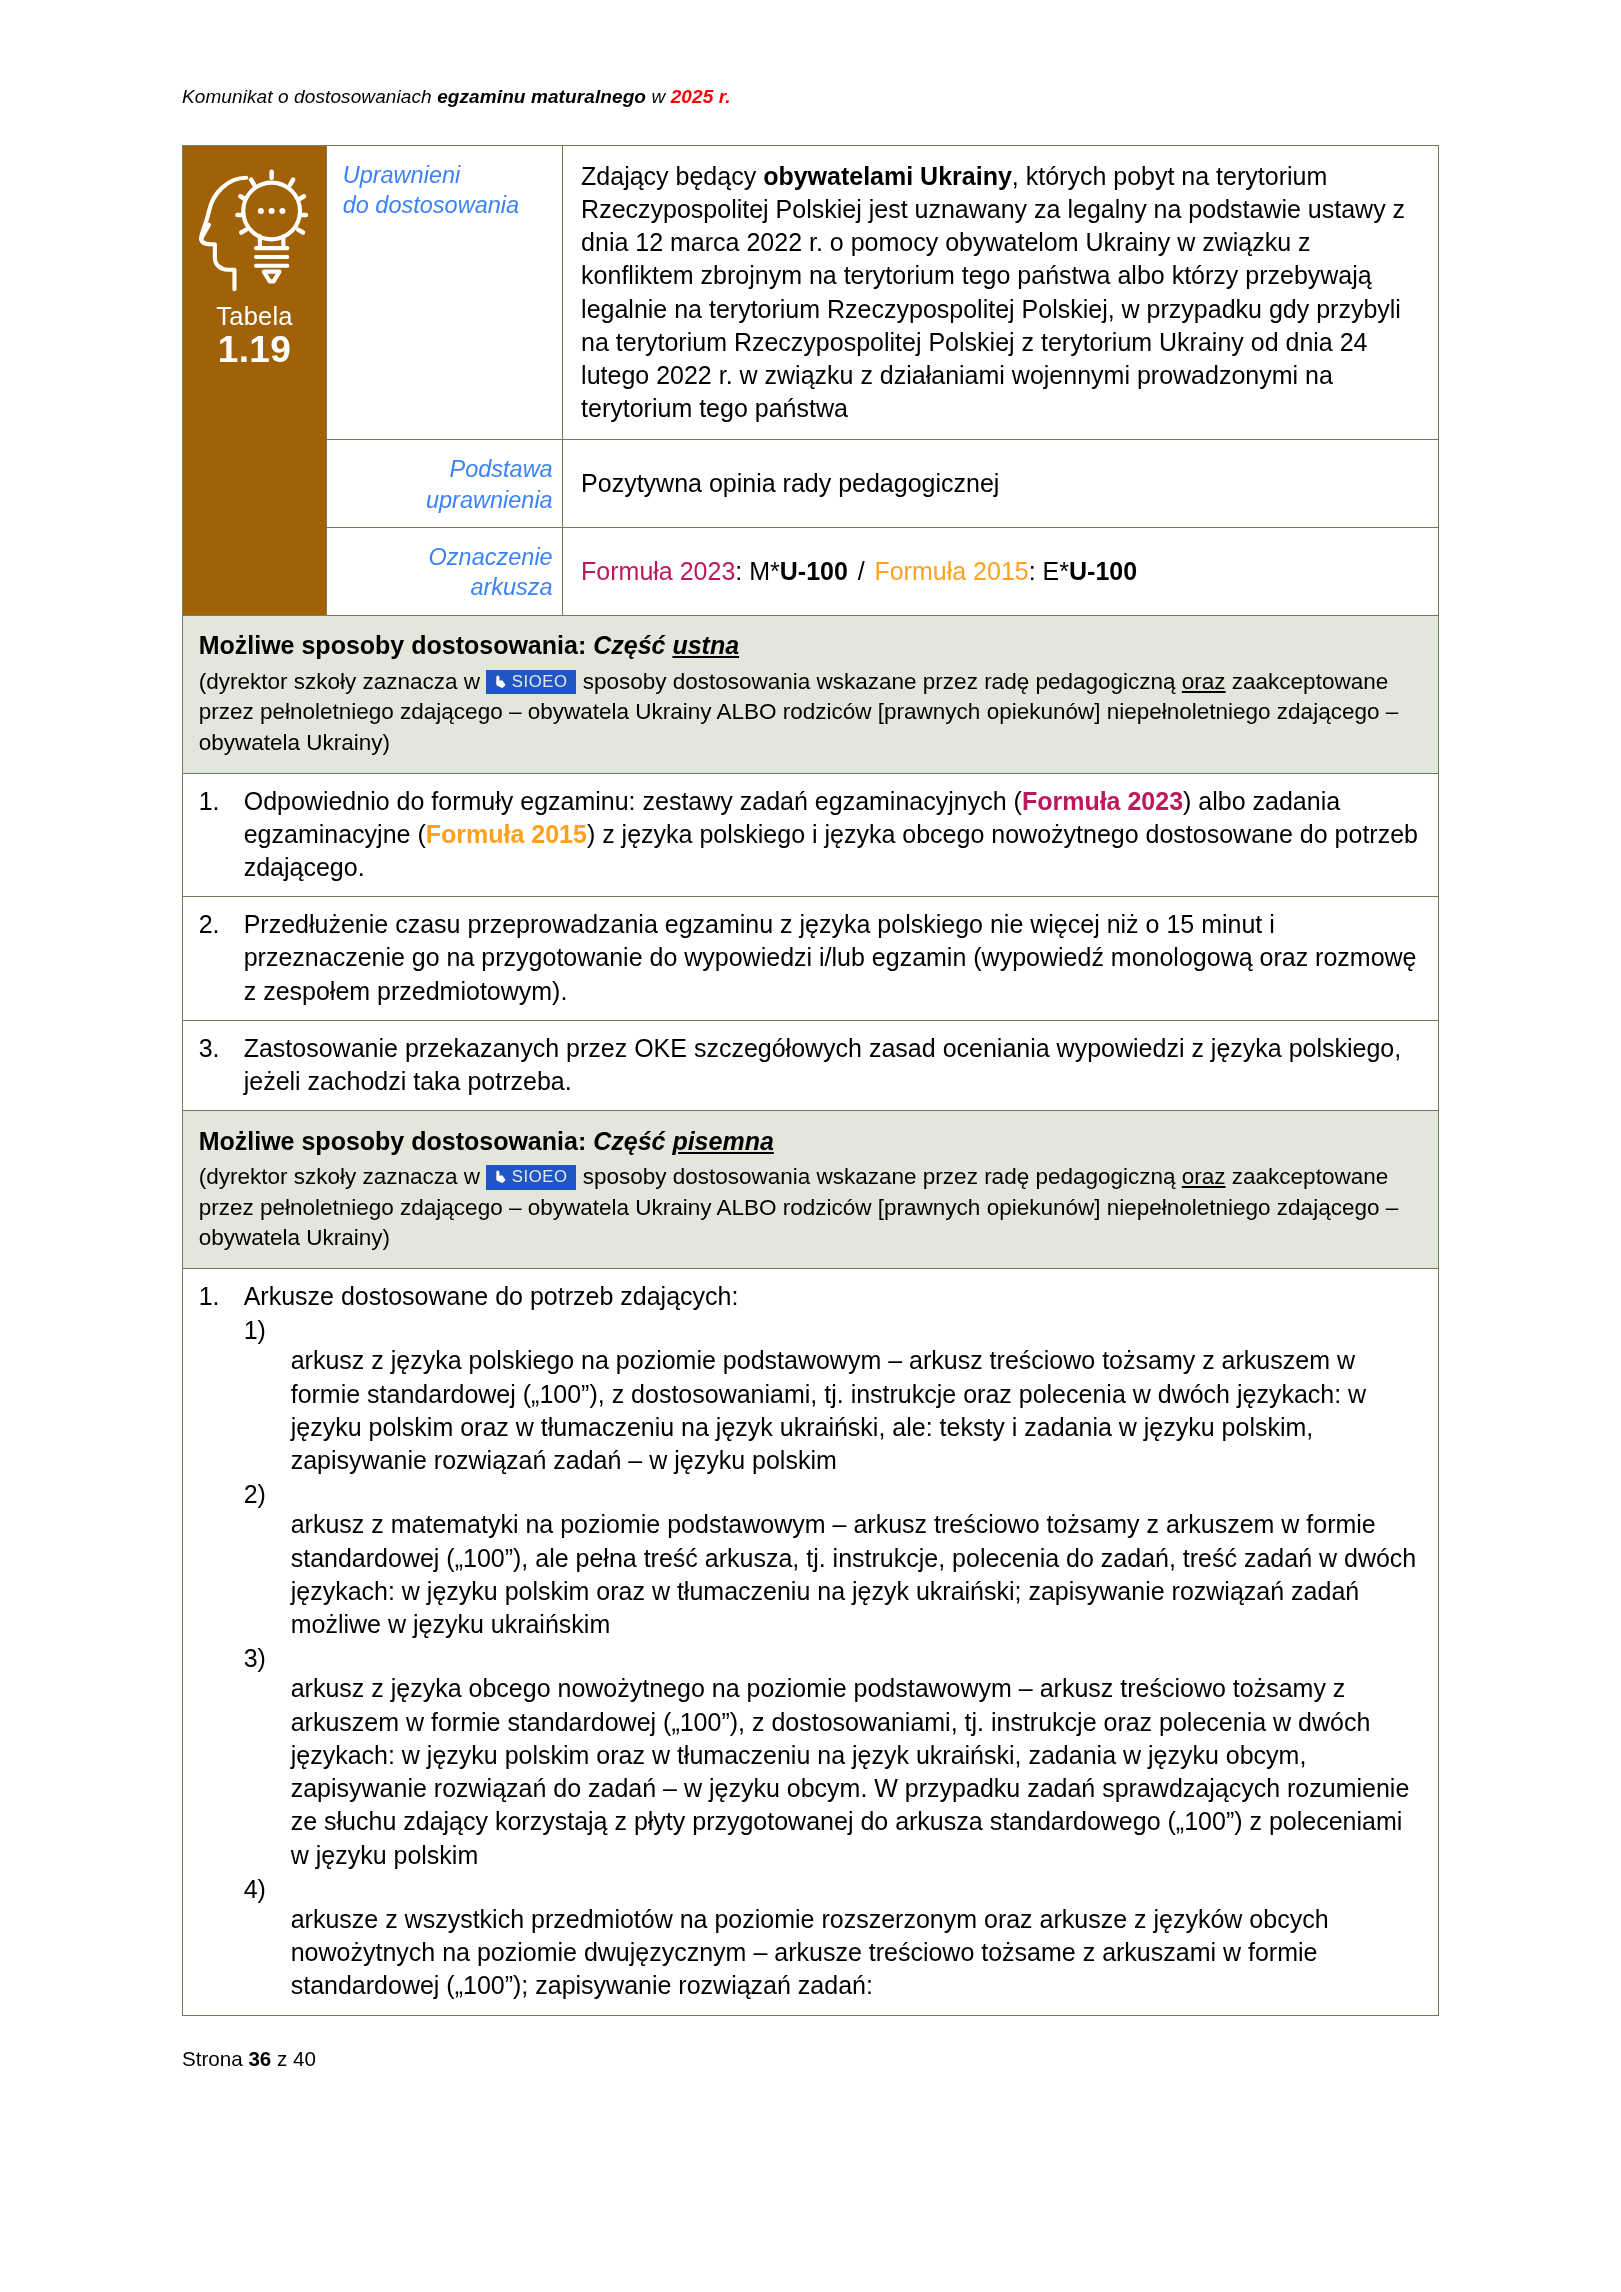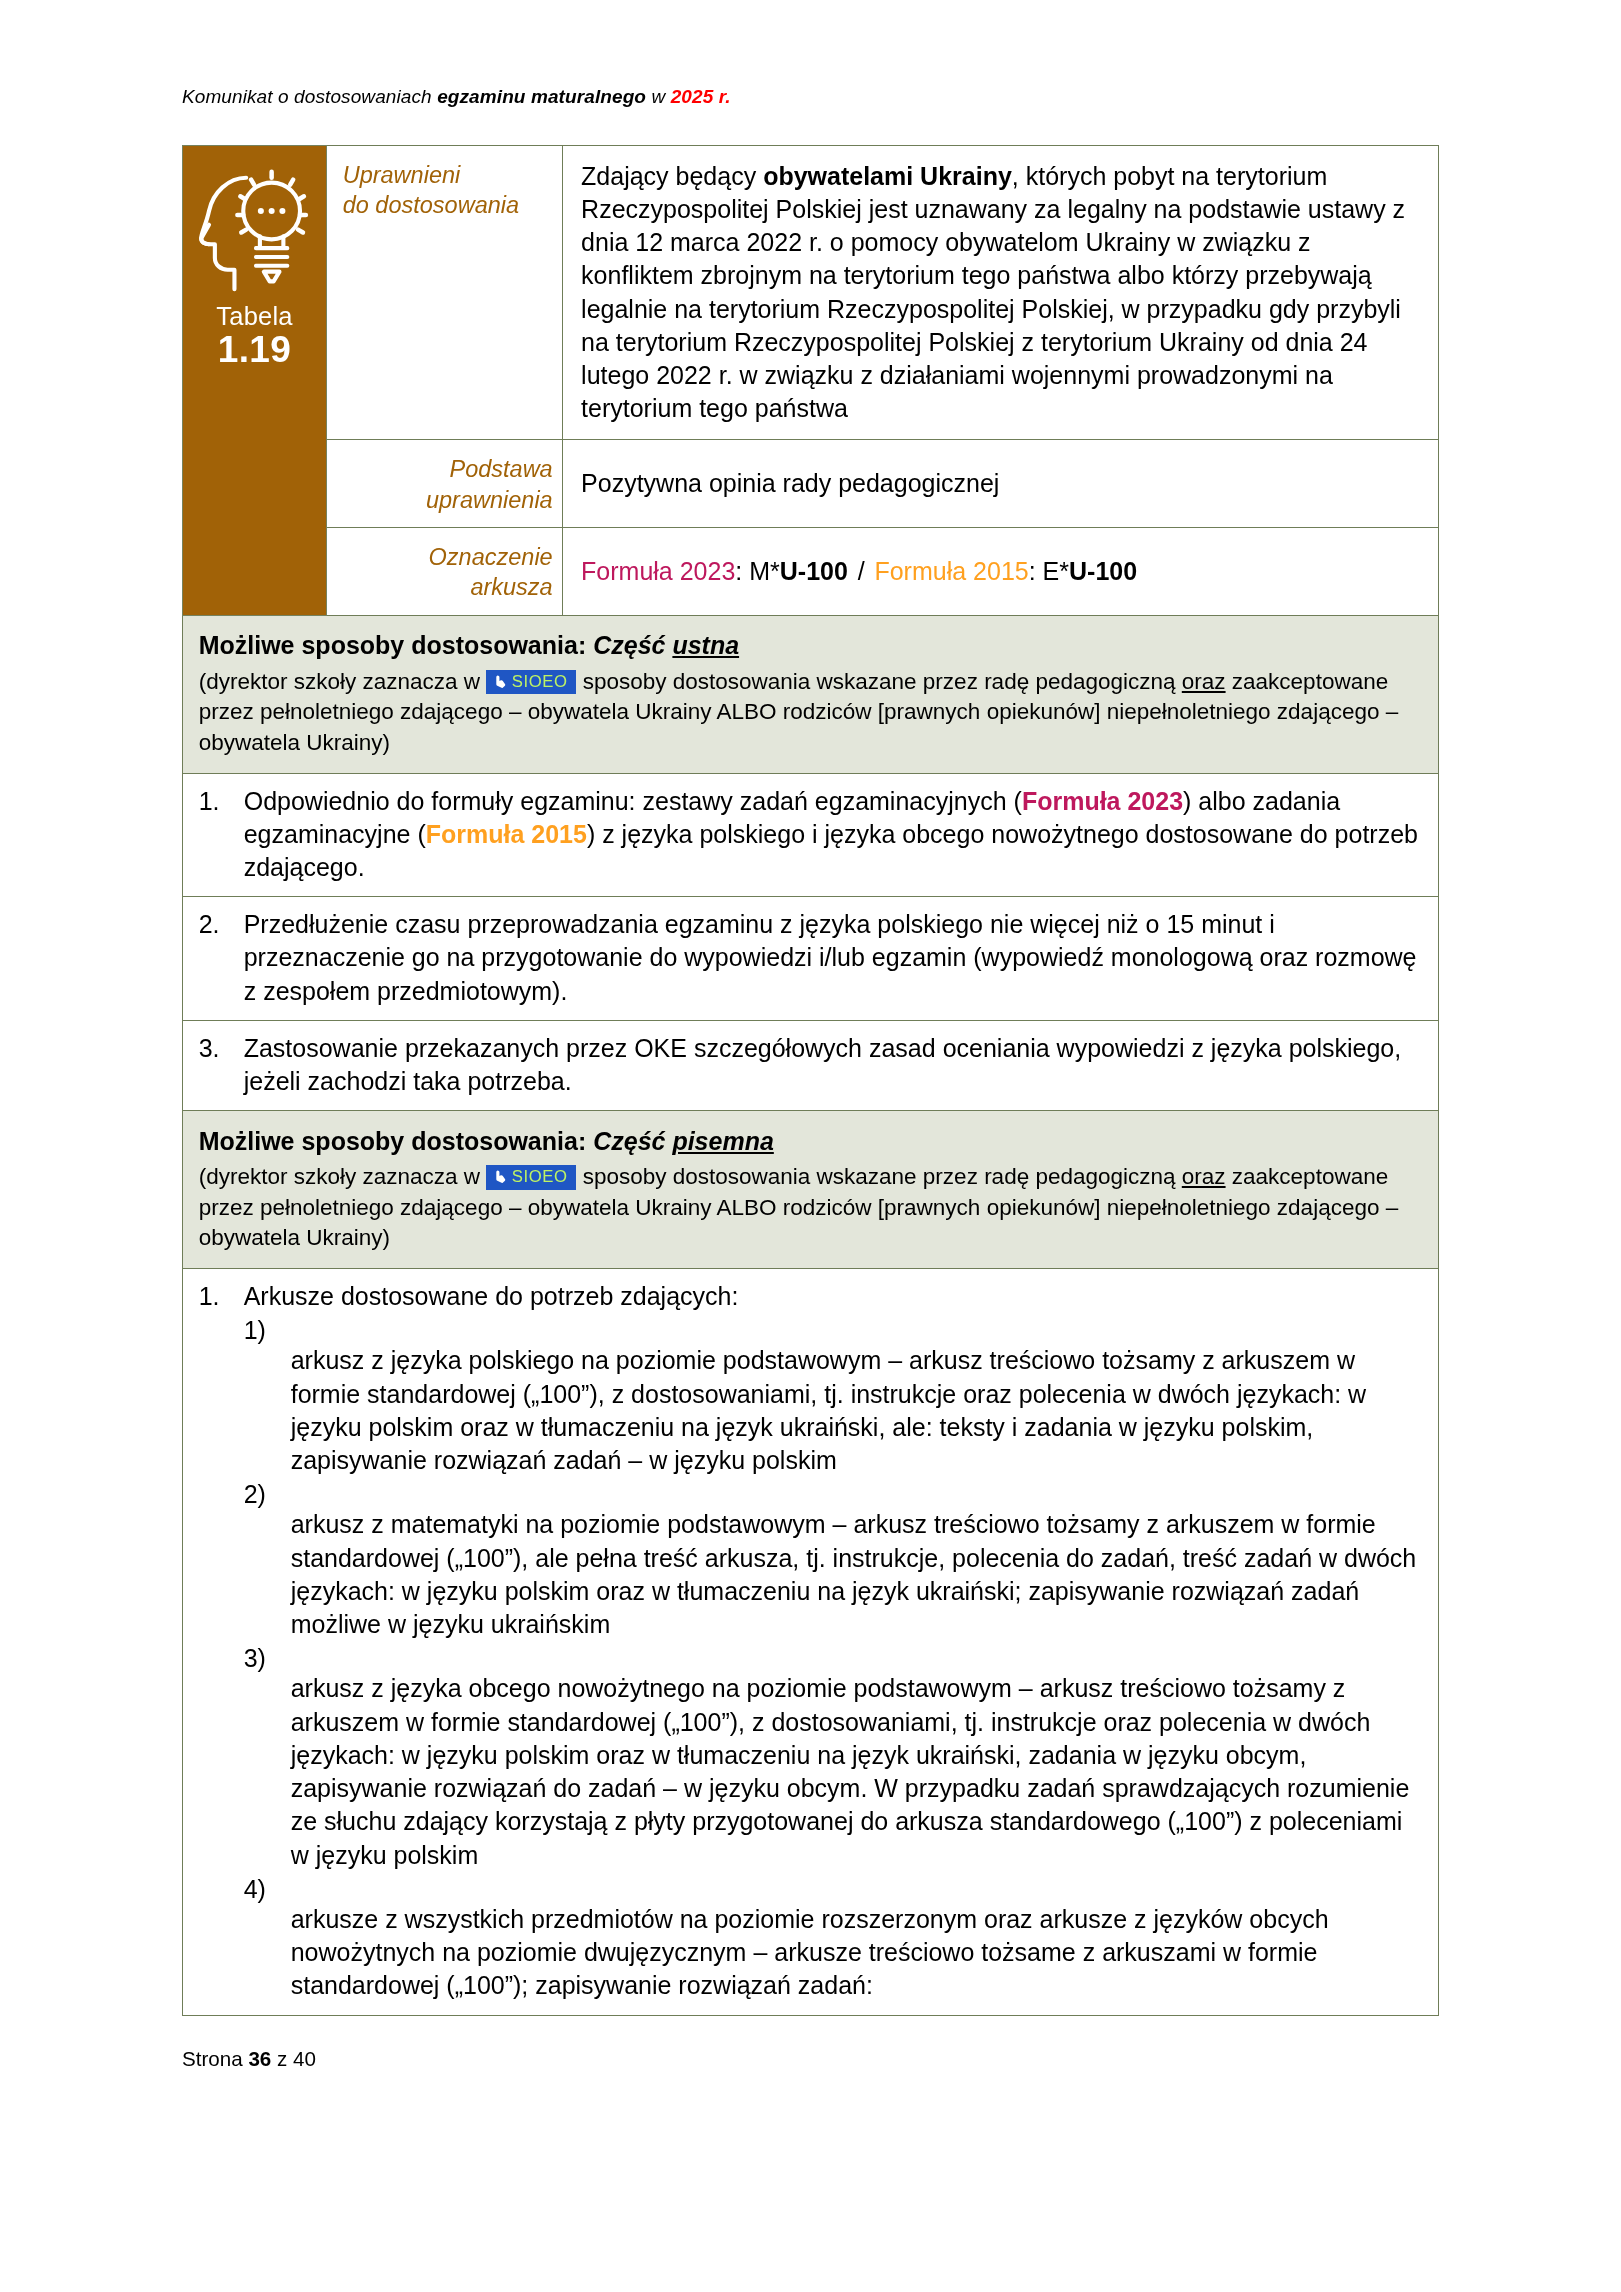--- a/index.html
+++ b/index.html
@@ -74,21 +74,21 @@
     font-weight: bold;
     line-height: 1.15;
     letter-spacing: 0.4px;
   }
 
   
   .label-cell {
     width: 210px;
     font-size: 23.5px;
     font-style: italic;
-    color: #a16207;
+    color: #3b82f6;
     padding: 13.7px 9.8px 11.8px 15.7px !important;
     line-height: 1.30;
   }
   .label-cell.mid { vertical-align: middle; text-align: right; }
 
   
   .value-cell {
     font-size: 25px;
     line-height: 1.33;
     padding: 13.7px 13.7px 13.7px 17.6px !important;
@@ -120,21 +120,21 @@
   .sect-note {
     font-size: 22.5px;
     line-height: 1.36;
   }
   .sect-note u { text-decoration: underline; }
 
   
   .sioeo {
     display: inline-block;
     background: #1f56c4;
-    color: #bef264;
+    color: #e5e5e5;
     font-size: 16.7px;
     font-weight: normal;
     letter-spacing: 0.6px;
     padding: 2px 8.8px 2.9px 6.9px;
     line-height: 1.18;
     vertical-align: 2px;
     white-space: nowrap;
   }
   .sioeo svg { vertical-align: -2px; margin-right: 3.9px; }
 

